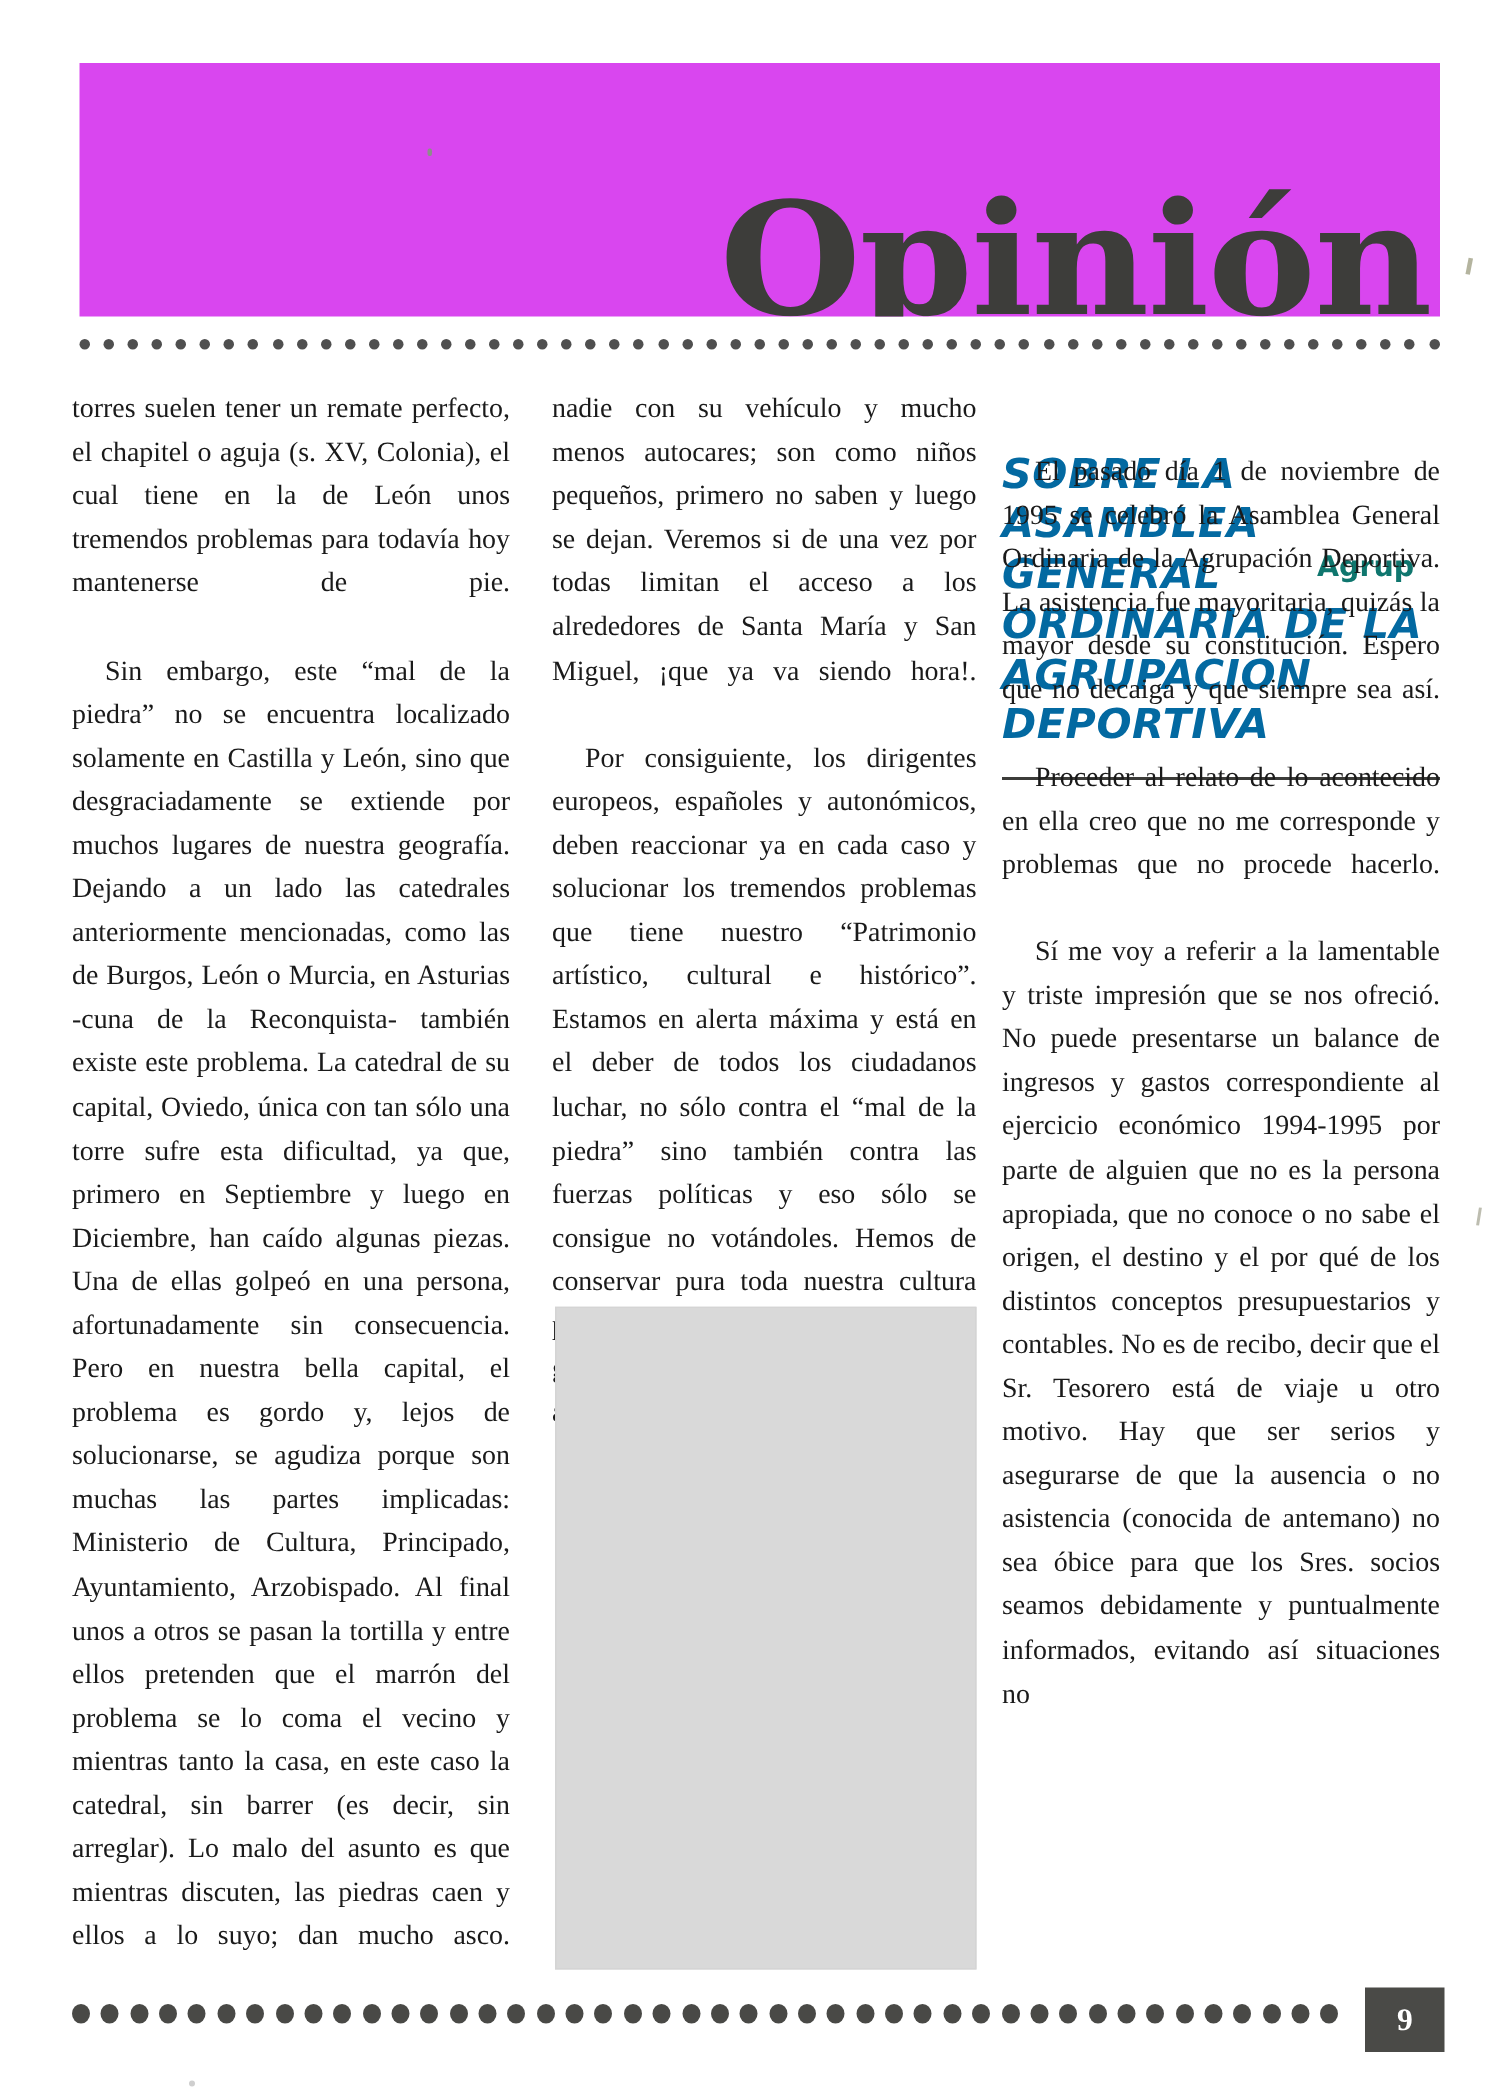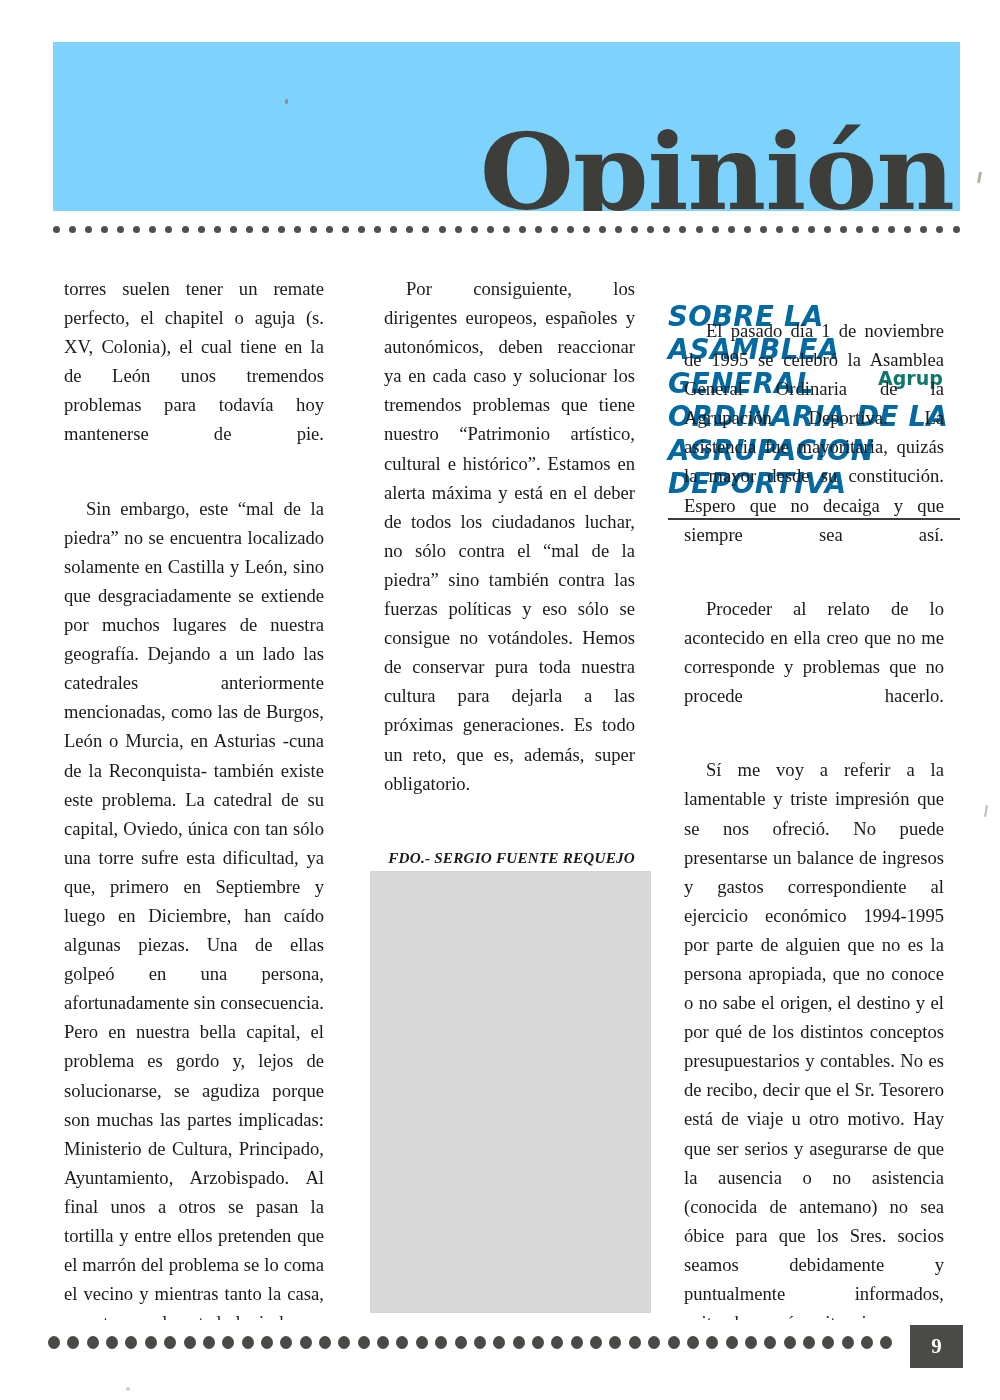--- a/index.html
+++ b/index.html
@@ -16,21 +16,21 @@
     color: #1a1a1a;
   }
 
   
   #masthead {
     position: absolute;
     left: 53px;
     top: 42px;
     width: 907px;
     height: 169px;
-    background: #7dd3fc;
+    background: #d946ef;
     overflow: hidden;
   }
   #masthead-title {
     position: absolute;
     right: 6px;
     bottom: -14px;
     font-family: "DejaVu Serif", "Liberation Serif", serif;
     font-weight: bold;
     font-size: 104px;
     letter-spacing: -1px;
@@ -103,21 +103,21 @@
   .column {
     position: absolute;
     top: 258px;
     font-size: 18.6px;
     line-height: 29.1px;
     text-align: justify;
     text-justify: inter-word;
     hyphens: none;
   }
   .column p {
-    margin: 16px;
+    margin: 0;
   }
   .column p.indent {
     text-indent: 22px;
   }
   #col-1 { left: 48px;  width: 292px; }
   #col-2 { left: 368px; width: 283px; }
   #col-3 { left: 668px; width: 292px; top: 300px; }
 
   
   .column p::after {
@@ -281,20 +281,21 @@
     <span class="dot"></span>
   </div>
 
 <div class="column" id="col-1" style="height: 1062px; overflow: hidden;">
   <p>torres suelen tener un remate perfecto, el chapitel o aguja (s. XV, Colonia), el cual tiene en la de León unos tremendos problemas para todavía hoy mantenerse de pie.</p>
   <p class="indent">Sin embargo, este “mal de la piedra” no se encuentra localizado solamente en Castilla y León, sino que desgraciadamente se extiende por muchos lugares de nuestra geografía. Dejando a un lado las catedrales anteriormente mencionadas, como las de Burgos, León o Murcia, en Asturias -cuna de la Reconquista- también existe este problema. La catedral de su capital, Oviedo, única con tan sólo una torre sufre esta dificultad, ya que, primero en Septiembre y luego en Diciembre, han caído algunas piezas. Una de ellas golpeó en una persona, afortunadamente sin consecuencia. Pero en nuestra bella capital, el problema es gordo y, lejos de solucionarse, se agudiza porque son muchas las partes implicadas: Ministerio de Cultura, Principado, Ayuntamiento, Arzobispado. Al final unos a otros se pasan la tortilla y entre ellos pretenden que el marrón del problema se lo coma el vecino y mientras tanto la casa, en este caso la catedral, sin barrer (es decir, sin arreglar). Lo malo del asunto es que mientras discuten, las piedras caen y ellos a lo suyo; dan mucho asco.</p>
 
 </div>
 
 <div class="column" id="col-2" style="height: 1062px; overflow: hidden;">
+  <p>nadie con su vehículo y mucho menos autocares; son como niños pequeños, primero no saben y luego se dejan. Veremos si de una vez por todas limitan el acceso a los alrededores de Santa María y San Miguel, ¡que ya va siendo hora!.</p>
   <p class="indent">Por consiguiente, los dirigentes europeos, españoles y autonómicos, deben reaccionar ya en cada caso y solucionar los tremendos problemas que tiene nuestro “Patrimonio artístico, cultural e histórico”. Estamos en alerta máxima y está en el deber de todos los ciudadanos luchar, no sólo contra el “mal de la piedra” sino también contra las fuerzas políticas y eso sólo se consigue no votándoles. Hemos de conservar pura toda nuestra cultura para dejarla a las próximas generaciones. Es todo un reto, que es, además, super obligatorio.</p>
   <p class="signature">FDO.- SERGIO FUENTE REQUEJO</p>
 </div>
 
 <div id="photo-placeholder"></div>
 
 <div id="headline">SOBRE LA ASAMBLEA GENERAL ORDINARIA DE LA AGRUPACION DEPORTIVA</div>
 <div id="headline-ghost">Agrup</div>
 <div id="headline-rule"></div>
 

